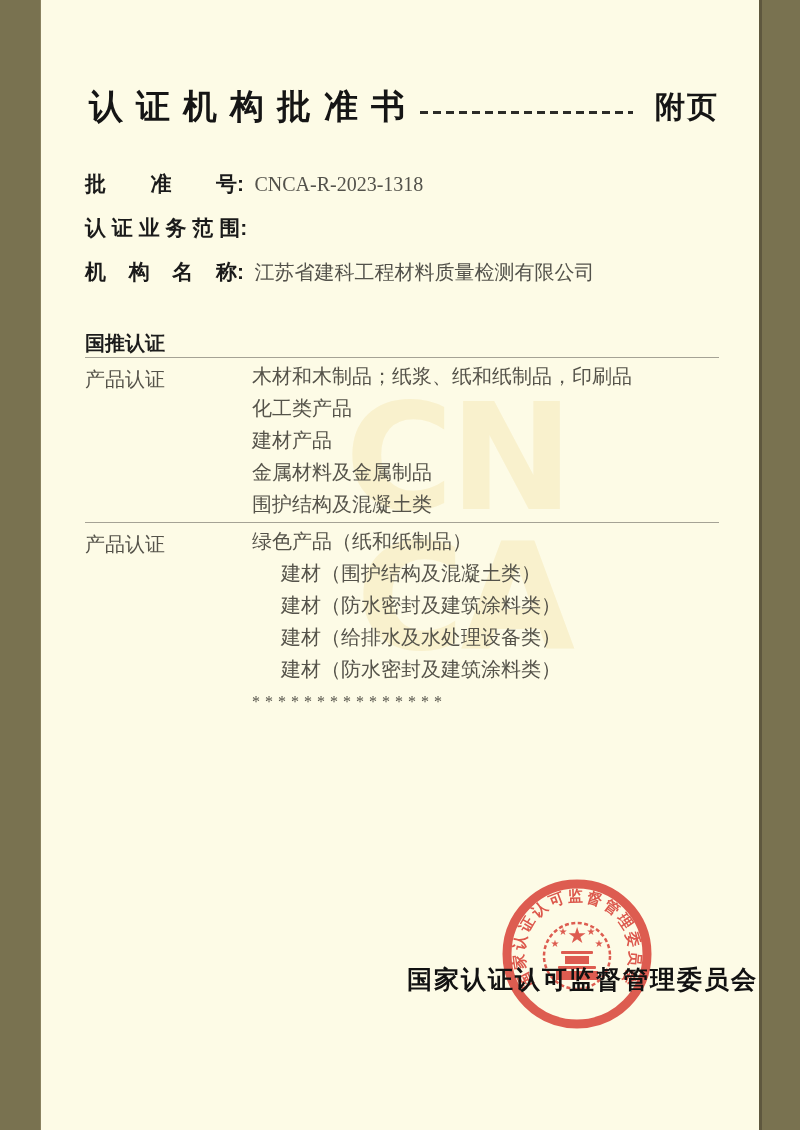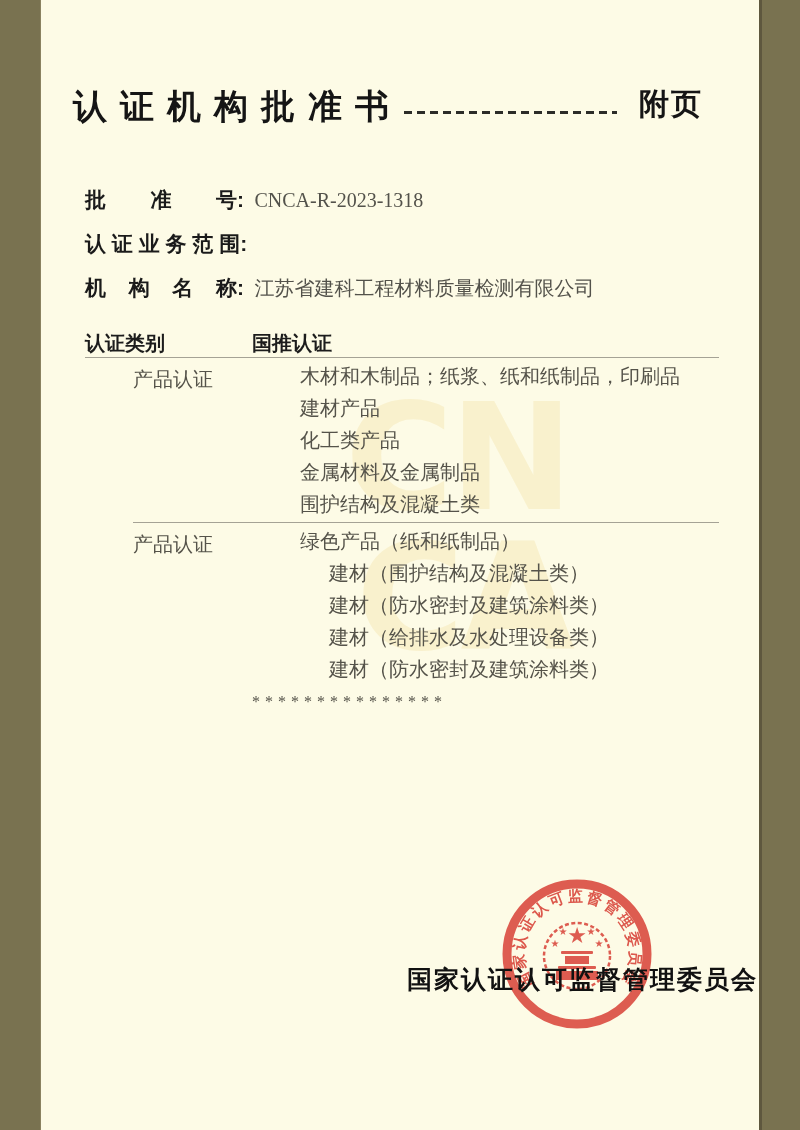--- a/index.html
+++ b/index.html
@@ -6,40 +6,40 @@
   body{width:800px;height:1130px;background:#797250;font-family:"Liberation Sans",sans-serif;}
   .stage{position:relative;width:800px;height:1130px;background:#797250;overflow:hidden;}
   .page{position:absolute;left:40px;top:0;width:722px;height:1130px;background:#fdfbe6;
         border-right:3px solid #5e573e;border-left:1px solid #8a8261;box-sizing:border-box;}
   
   .wm{position:absolute;font-family:"DejaVu Sans",sans-serif;font-weight:bold;
       font-size:148px;line-height:120px;color:#f6e9ba;opacity:.55;letter-spacing:-4px;z-index:0;}
   .wm-row1{left:304px;top:398px;}
   .wm-row2{left:315px;top:538px;}
   
-  .title-row{position:absolute;left:32px;top:84px;width:630px;display:flex;align-items:flex-start;z-index:1;}
+  .title-row{position:absolute;left:48px;top:84px;width:630px;display:flex;align-items:center;z-index:1;}
   .doc-title{font-size:34px;font-weight:900;color:#151515;letter-spacing:13px;white-space:nowrap;}
   .dashes{flex:1;height:3px;margin:0 10px 0 2px;align-self:center;margin-top:10px;
           background:repeating-linear-gradient(90deg,#2c2c28 0 8px,transparent 8px 13px);}
   .title-suffix{font-size:30px;font-weight:900;color:#151515;letter-spacing:2px;white-space:nowrap;margin-left:12px;}
   
-  .fields{position:absolute;left:44px;top:186px;z-index:1;}
+  .fields{position:absolute;left:44px;top:170px;z-index:1;}
   .field-row{margin-bottom:20px;height:24px;white-space:nowrap;}
   .field-label{display:inline-block;width:152px;font-size:21px;font-weight:bold;color:#1a1a1a;
                text-align:justify;text-align-last:justify;vertical-align:middle;}
   .field-colon{font-size:21px;font-weight:bold;color:#1a1a1a;vertical-align:middle;}
   .field-value{font-family:"Liberation Serif",serif;font-size:20px;color:#53524b;
                margin-left:6px;vertical-align:middle;}
   .scope-label{font-size:21px;font-weight:bold;color:#1a1a1a;}
   
   .scope-table{position:absolute;left:44px;top:330px;width:634px;z-index:1;}
   .t-head{display:flex;height:27px;border-bottom:1px solid #a5a295;}
   .t-head .c1{width:167px;}
   .t-head span{font-size:20px;font-weight:bold;color:#1c1c1c;}
-  .t-group{display:flex;margin-left:48px;}
+  .t-group{display:flex;}
   .t-group.first{border-bottom:1px solid #a5a295;}
   .cat-col{width:167px;padding-top:8px;}
   .cat{font-family:"Liberation Serif",serif;font-size:20px;color:#55534a;}
   .item-col{flex:1;padding:2px 0;}
   .item{font-family:"Liberation Serif",serif;font-size:20px;color:#55534a;
         height:32px;line-height:32px;white-space:nowrap;}
   .item.indent{padding-left:29px;}
   .end-marker{margin-left:167px;margin-top:6px;font-family:"Liberation Serif",serif;
               font-size:16px;color:#55534a;letter-spacing:5px;}
   
@@ -71,32 +71,31 @@
         <span class="scope-label">认 证 业 务 范 围:</span>
       </div>
       <div class="field-row">
         <span class="field-label">机构名称</span><span class="field-colon">:</span>
         <span class="field-value">江苏省建科工程材料质量检测有限公司</span>
       </div>
     </div>
 
     <div class="scope-table">
       <div class="t-head">
-        <span class="c1">认证类别</span>
         <span class="c2">国推认证</span>
       </div>
 
       <div class="t-group first">
         <div class="cat-col">
           <span class="cat">产品认证</span>
         </div>
         <div class="item-col">
           <div class="item">木材和木制品；纸浆、纸和纸制品，印刷品</div>
+          <div class="item">化工类产品</div>
           <div class="item">建材产品</div>
-          <div class="item">化工类产品</div>
           <div class="item">金属材料及金属制品</div>
           <div class="item">围护结构及混凝土类</div>
         </div>
       </div>
 
       <div class="t-group">
         <div class="cat-col">
           <span class="cat">产品认证</span>
         </div>
         <div class="item-col">

